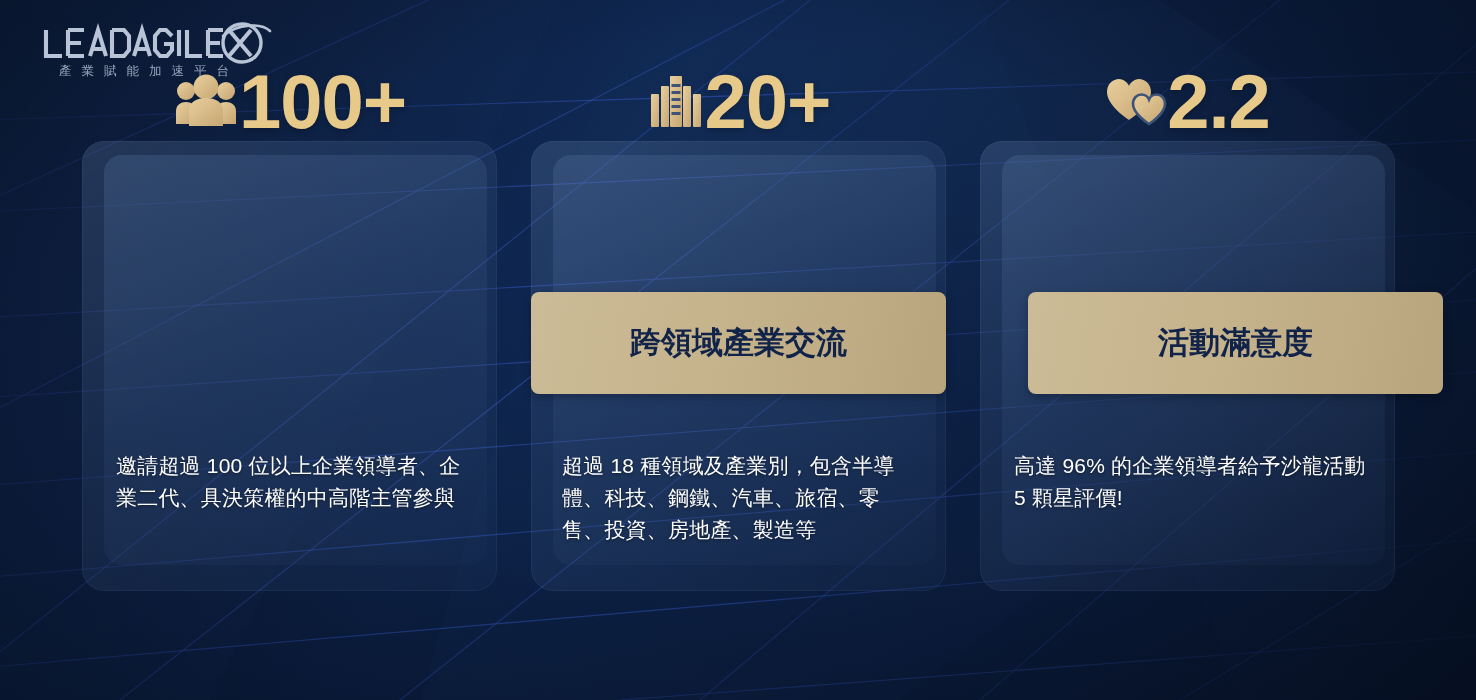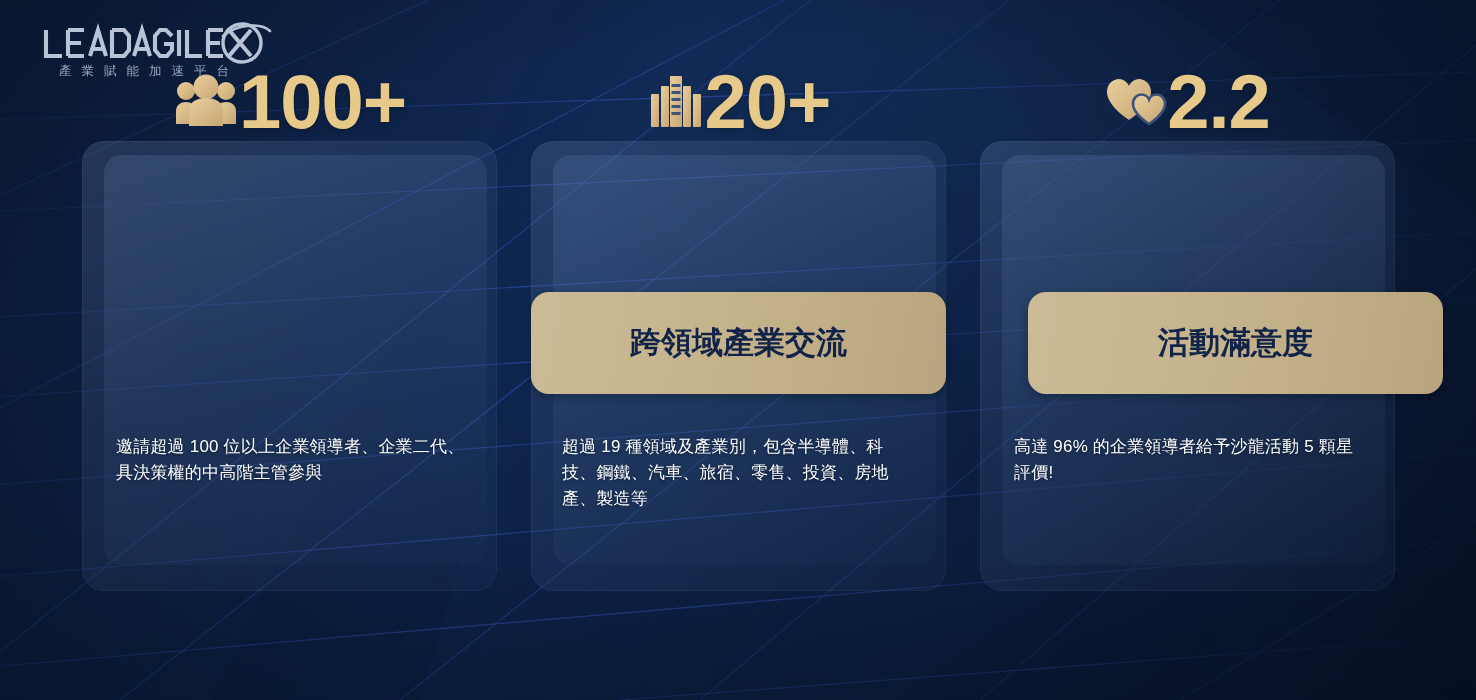--- a/index.html
+++ b/index.html
@@ -70,39 +70,40 @@
   }
 
   
   .banner{
     position:absolute; height:102px;
     display:flex; align-items:center; justify-content:center;
     text-align:center;
     background:linear-gradient(100deg,#cbbb96 0%,#c6b48d 42%,#bfac85 75%,#b8a57d 100%);
     color:#112348;
     font-weight:700;
-    border-radius:18px;
+    border-radius:8px;
     box-shadow:0 3px 10px rgba(0,0,0,.28);
     z-index:4;
     line-height:1.16;
   }
   .banner span{ display:block; white-space:pre-line; }
   .b1{ left:82px;  top:292px; width:415px; font-size:29px; border-radius:4px 4px 10px 10px; }
   .b2{ left:531px; top:292px; width:415px; font-size:31px; }
   .b3{ left:980px; top:292px; width:415px; font-size:31px;margin-left:48px; }
 
   
   .body-copy{
     position:absolute;
     color:#ffffff;
-    font-size:17px;
+    font-size:21px;
     line-height:1.52;
     letter-spacing:.2px;
     z-index:4;
     text-shadow:0 1px 3px rgba(0,0,0,.45);
+    margin-top:16px;
   }
   .t1{ left:116px; top:434px; width:358px; }
   .t2{ left:562px; top:434px; width:352px; }
   .t3{ left:1014px; top:434px; width:352px; }
 </style>
 </head>
 <body>
 
 <div class="bg-root">
   <div class="bg-base"></div>
@@ -243,21 +244,21 @@
         <rect x="24.5" y="26" width="9" height="3"></rect>
         <rect x="24.5" y="33" width="9" height="3"></rect>
         <rect x="24.5" y="40" width="9" height="3"></rect>
       </g>
     </svg>
     <span class="stat-num">20+</span>
   </div>
   <div class="banner b2">
     <span>跨領域產業交流</span>
   </div>
-  <div class="body-copy t2">超過 19 種領域及產業別，包含半導體、科技、鋼鐵、汽車、旅宿、零售、投資、房地產、製造等</div>
+  <div class="body-copy t2">超過 18 種領域及產業別，包含半導體、科技、鋼鐵、汽車、旅宿、零售、投資、房地產、製造等</div>
 
   <div class="card c3">
     <div class="card-inner"></div>
   </div>
   <div class="stat-row" style="left:980px; width:415px;">
     <svg class="stat-icon" width="62" height="52" viewBox="0 0 62 52">
       <defs>
         <linearGradient id="gold3" x1="0" y1="0" x2="1" y2="1">
           <stop offset="0" stop-color="#e8cf9d"></stop>
             <stop offset="1" stop-color="#c7a673"></stop>

